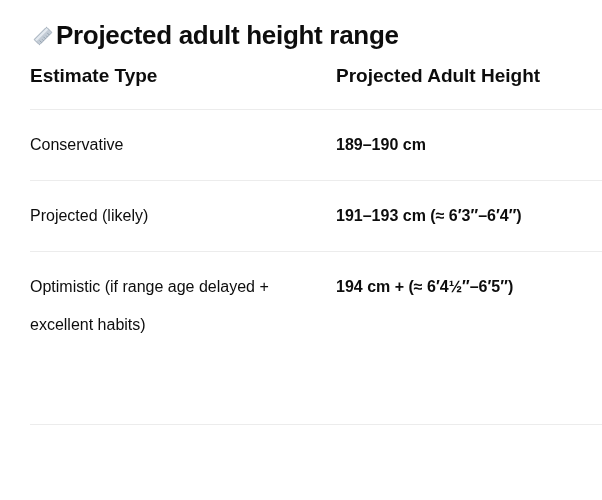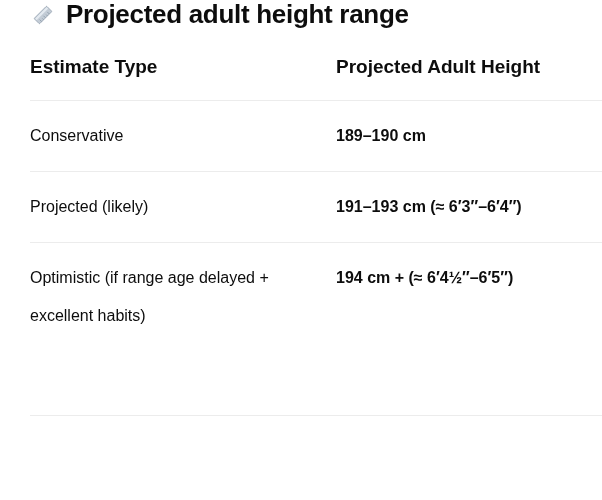--- a/index.html
+++ b/index.html
@@ -24,40 +24,40 @@
     box-sizing: border-box;
     padding: 0 0 0 30px;
     background: #ffffff;
     overflow: hidden;
   }
 
   
   .doc-title {
     display: flex;
     align-items: center;
-    gap: 10px;
     margin: 0;
+    padding-top: 21px;
     font-size: 26px;
     font-weight: bold;
     line-height: 1.15;
     letter-spacing: -0.3px;
     white-space: nowrap;
   }
   .ruler-icon {
     flex: 0 0 auto;
     width: 26px;
     height: 26px;
     position: relative;
     display: inline-block;
   }
   .ruler-icon svg { display: block; }
 
   
   .table-wrap {
-    margin-top: 24px;
+    margin-top: 12px;
     width: 572px;
     overflow: hidden;
   }
   table.est-table {
     border-collapse: collapse;
     table-layout: fixed;
     width: 600px;      
     margin: 0;
   }
   table.est-table col.c1 { width: 306px; }

